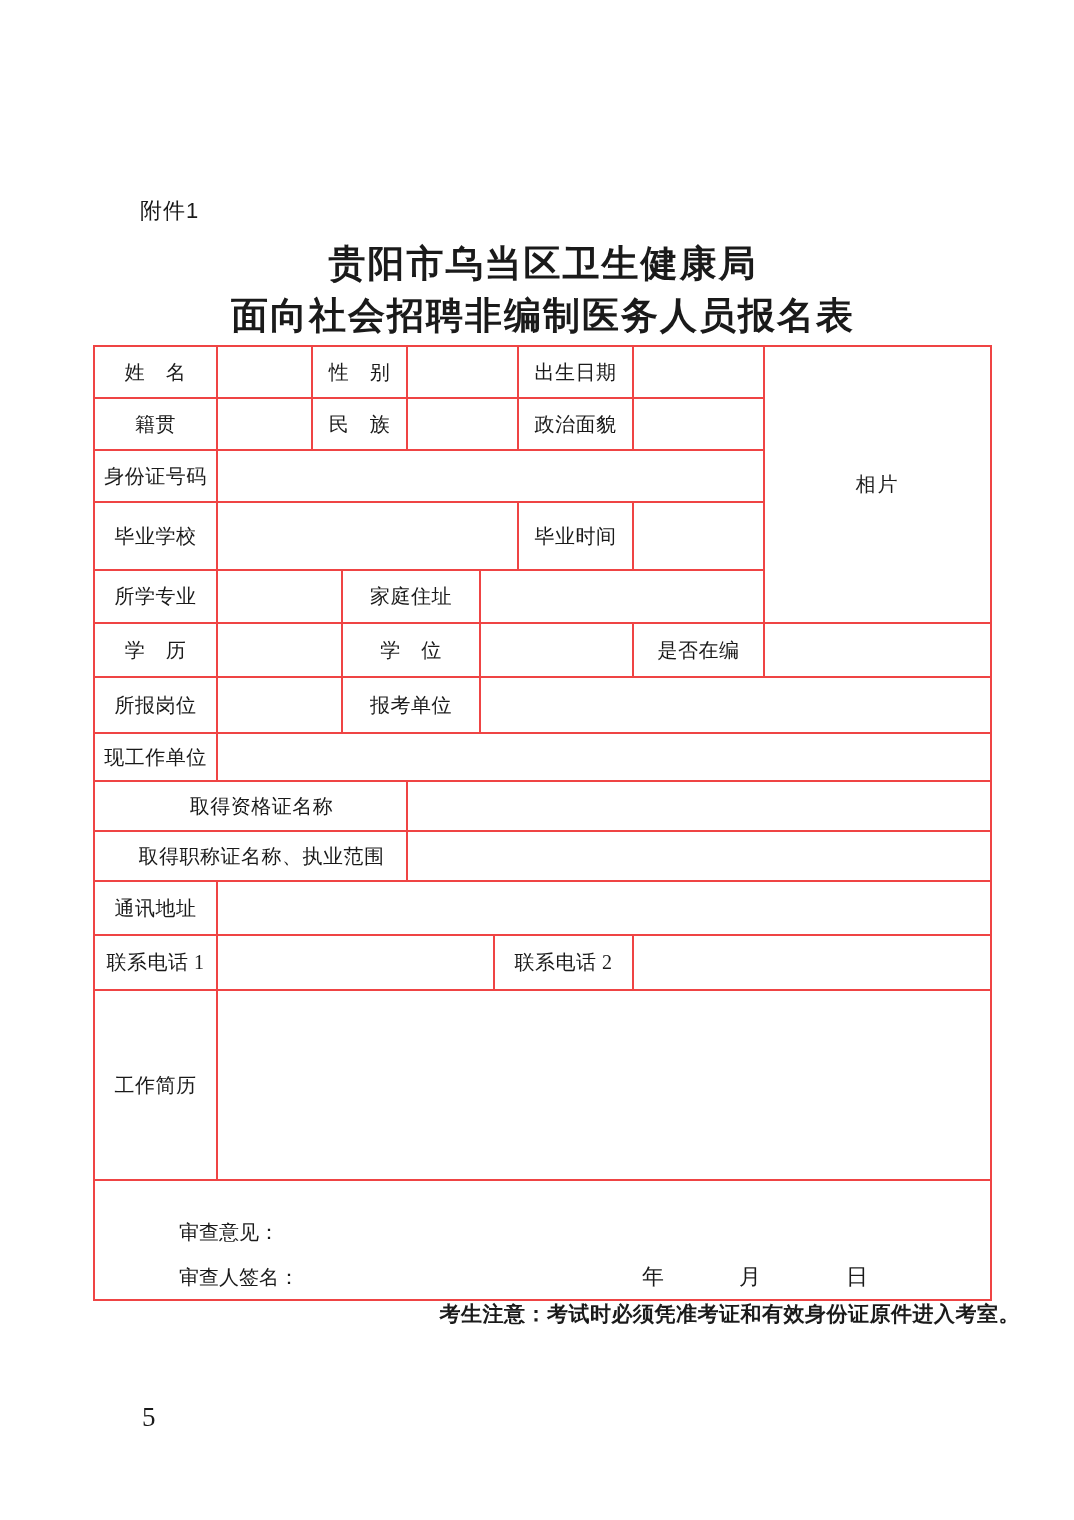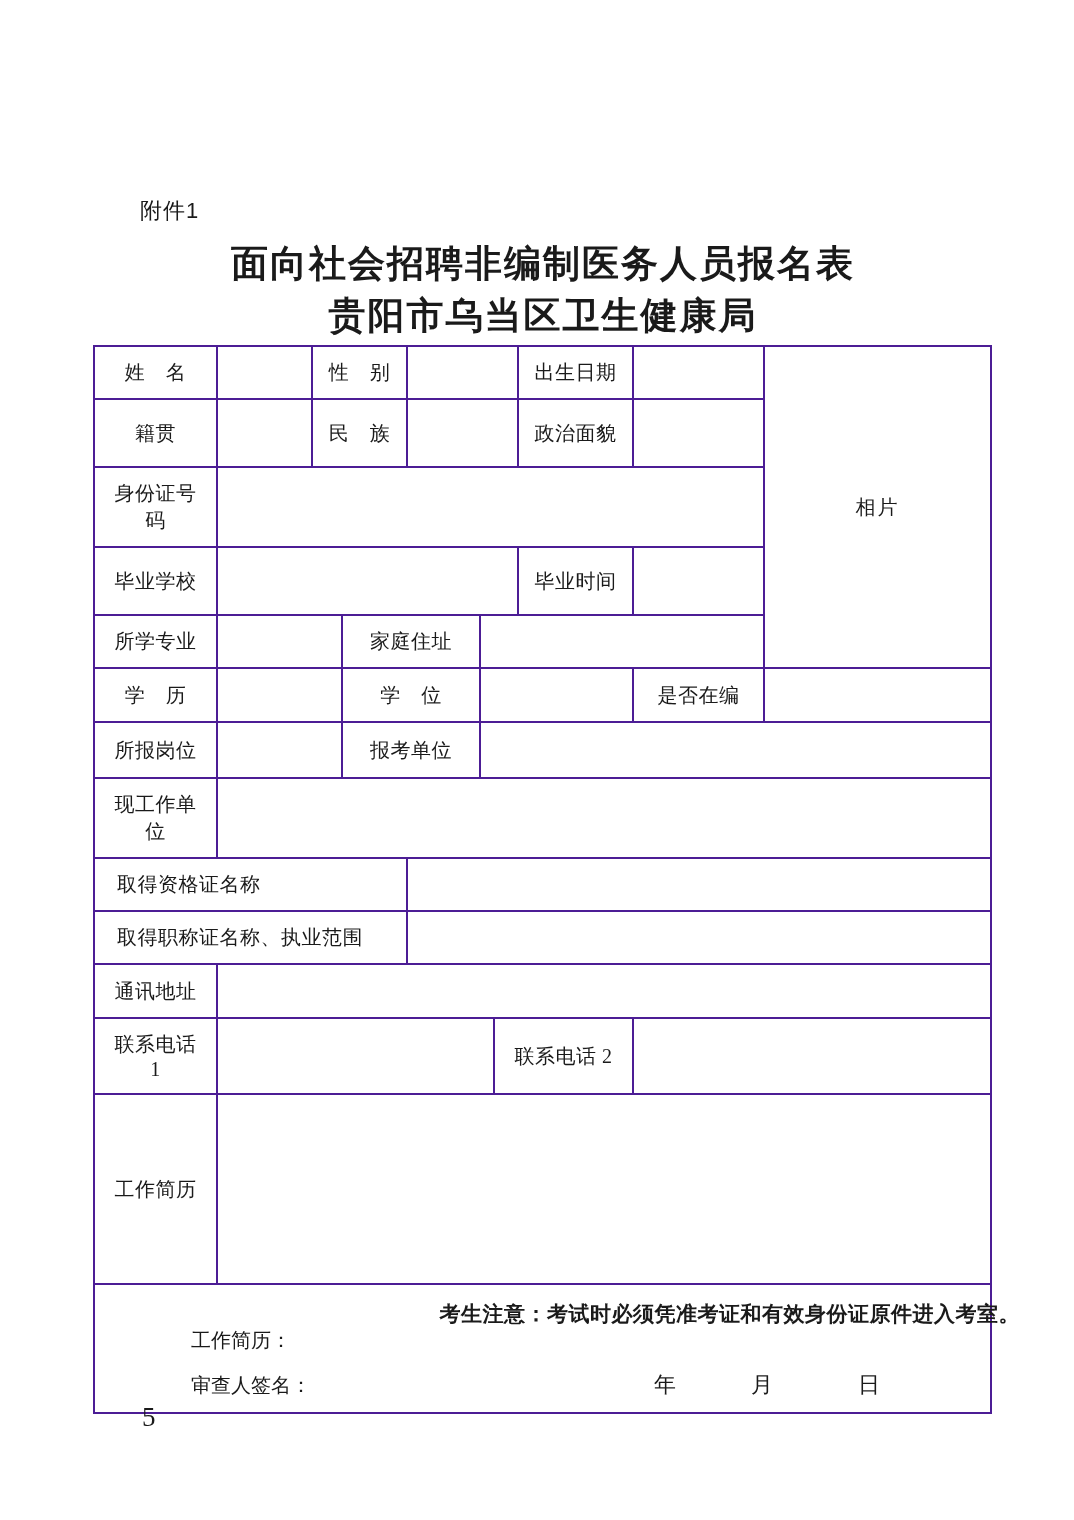--- a/index.html
+++ b/index.html
@@ -21,30 +21,30 @@
     text-align:center;
     font-family:"Liberation Sans","DejaVu Sans",sans-serif;
     font-weight:700;font-size:37px;line-height:52px;letter-spacing:2px;
   }
   table.form{
     position:absolute;left:93px;top:345px;
     width:897px;
     border-collapse:collapse;table-layout:fixed;
   }
   table.form td{
-    border:2px solid #4c1d95;
-    padding:12px;
+    border:2px solid #ef4444;
+    padding:0;
     font-size:20px;
     vertical-align:middle;
     overflow:hidden;
   }
   td.lab{text-align:center;letter-spacing:0.5px;}
-  td.lab.left{text-align:left;padding-left:22px;}
+  td.lab.left{text-align:center;padding-left:22px;}
   td.photo{text-align:center;letter-spacing:2px;}
-  tr.r1{height:52px;} tr.r2{height:68px;} tr.r3{height:52px;}
+  tr.r1{height:52px;} tr.r2{height:52px;} tr.r3{height:52px;}
   tr.r4{height:68px;} tr.r5{height:53px;border-radius:22px;} tr.r6{height:54px;}
   tr.r7{height:56px;} tr.r8{height:48px;} tr.r9{height:50px;}
   tr.r10{height:50px;} tr.r11{height:54px;} tr.r12{height:55px;}
   tr.r13{height:190px;} tr.r14{height:120px;}
   td.review-cell{vertical-align:top;}
   .review{padding-left:84px;padding-top:30px;}
   .review-line1{font-size:20px;}
   .review-line2{margin-top:16px;font-size:20px;white-space:nowrap;}
   .ymd span{display:inline-block;font-size:22px;}
   .ymd .y{margin-left:338px;}
@@ -61,22 +61,22 @@
   }
 </style>
 </head>
 <body>
 
 <div class="page">
 
   <div class="attachment">附件1</div>
 
   <div class="title">
+    <div>贵阳市乌当区卫生健康局</div>
     <div>面向社会招聘非编制医务人员报名表</div>
-    <div>贵阳市乌当区卫生健康局</div>
   </div>
 
   <table class="form">
     <colgroup>
       <col style="width:123px">
         <col style="width:95px">
         <col style="width:30px">
       <col style="width:65px">
         <col style="width:73px">
         <col style="width:14px">
@@ -170,21 +170,21 @@
 
     <tr class="r13">
       <td class="lab">工作简历</td>
       <td class="val" colspan="9"></td>
     </tr>
 
     <tr class="r14">
       <td class="review-cell" colspan="10">
         <div class="review">
           <div class="review-line1">
-            <span>工作简历：</span>
+            <span>审查意见：</span>
           </div>
           <div class="review-line2">
             <span>审查人签名：</span>
             <span class="ymd">
               <span class="y">年</span>
               <span class="m">月</span>
               <span class="d">日</span>
             </span>
           </div>
         </div>

